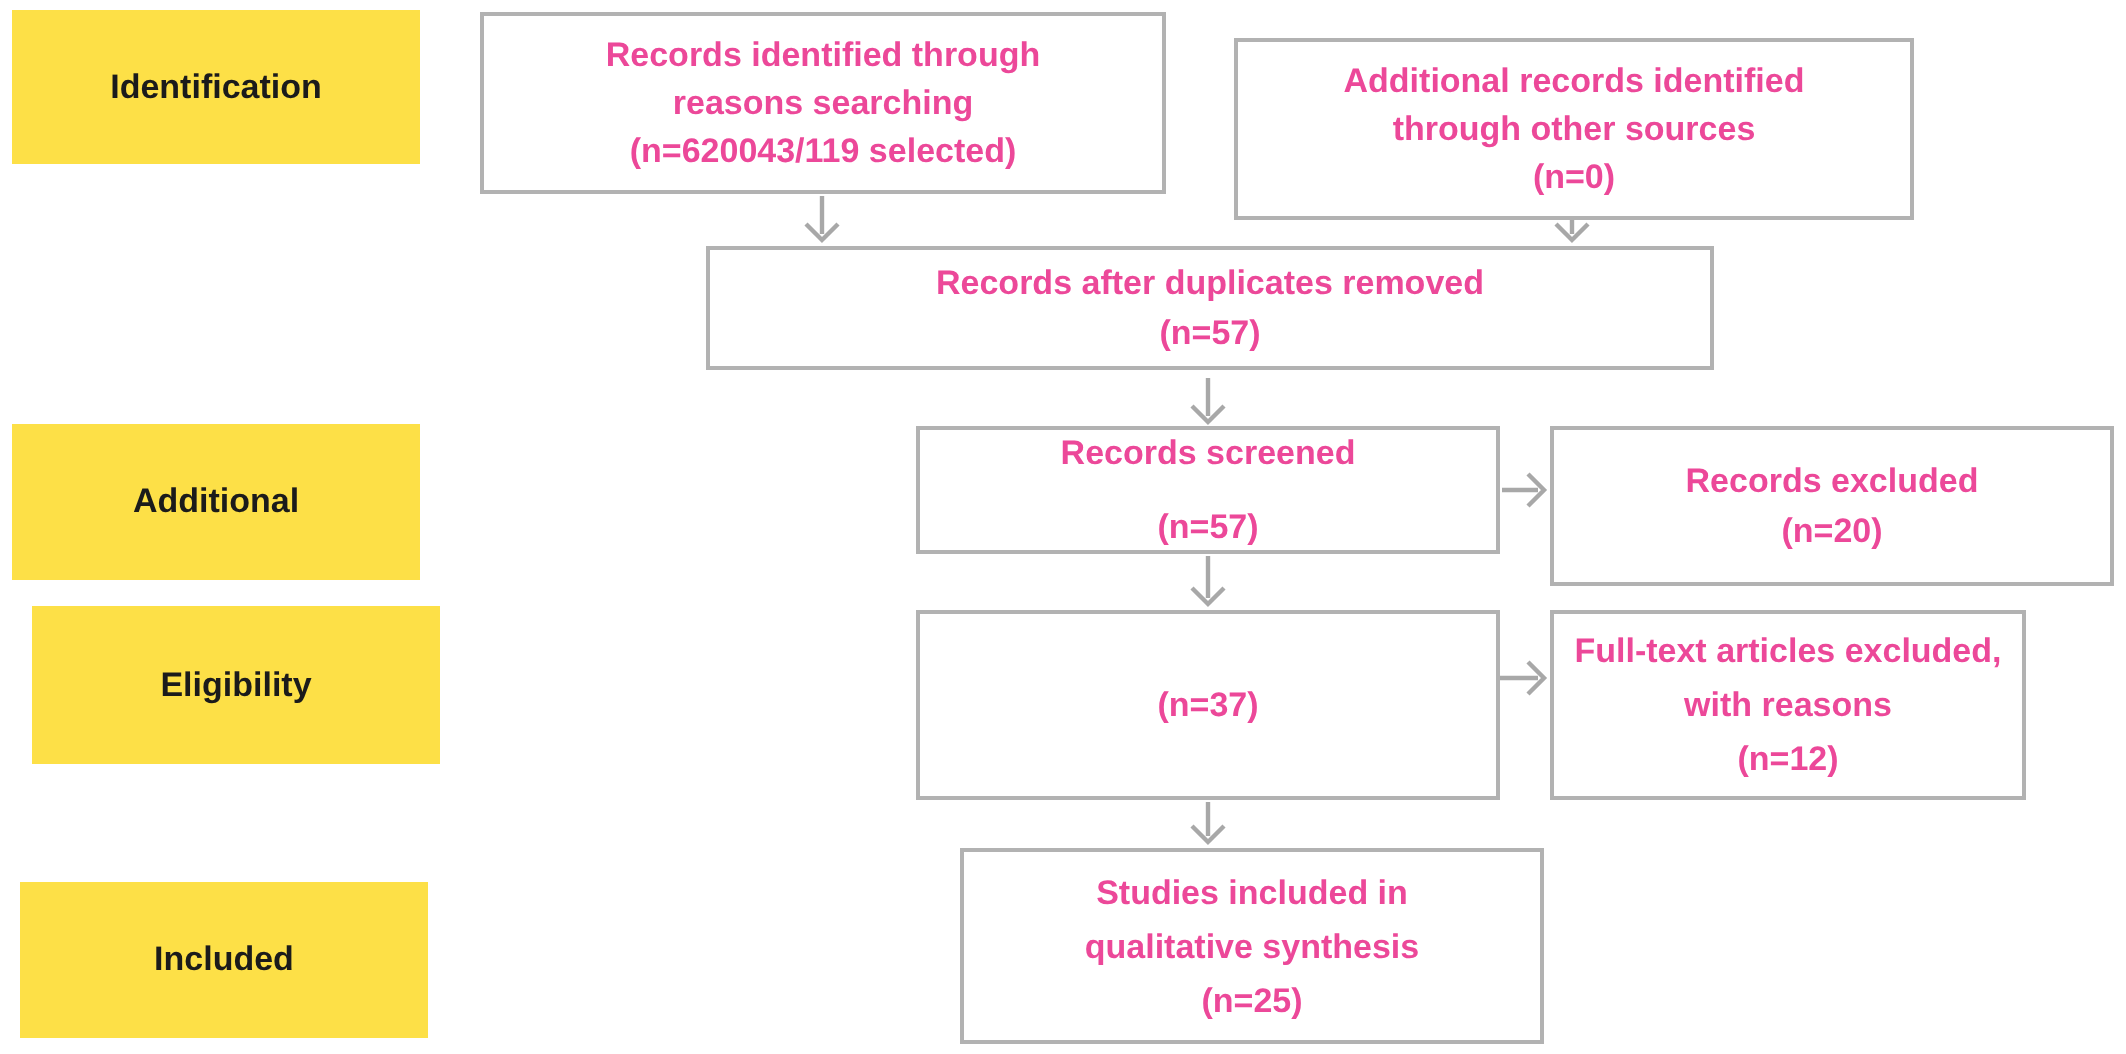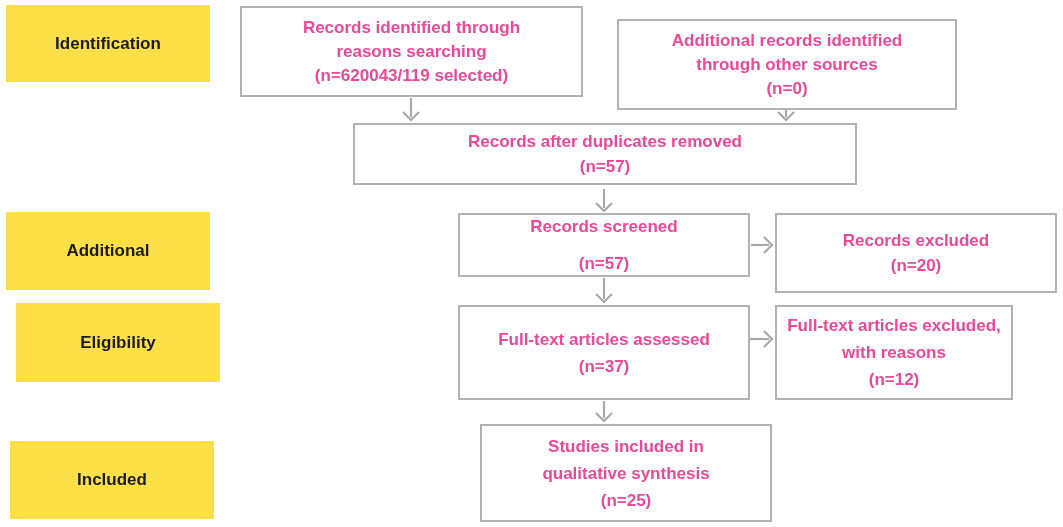--- a/index.html
+++ b/index.html
@@ -123,21 +123,20 @@
     <span class="line">Records screened</span>
     <span class="line">(n=57)</span>
   </div>
 
   <div class="box lh25" style="left:775px; top:213px; width:282px; height:80px;">
     <span class="line">Records excluded</span>
     <span class="line">(n=20)</span>
   </div>
 
   <div class="box lh27" style="left:458px; top:305px; width:292px; height:95px;">
-    <span class="line">Full-text articles assessed</span>
     <span class="line">(n=37)</span>
   </div>
 
   <div class="box lh27" style="left:775px; top:305px; width:238px; height:95px;">
     <span class="line">Full-text articles excluded,</span>
     <span class="line">with reasons</span>
     <span class="line">(n=12)</span>
   </div>
 
   <div class="box lh27" style="left:480px; top:424px; width:292px; height:98px;">

